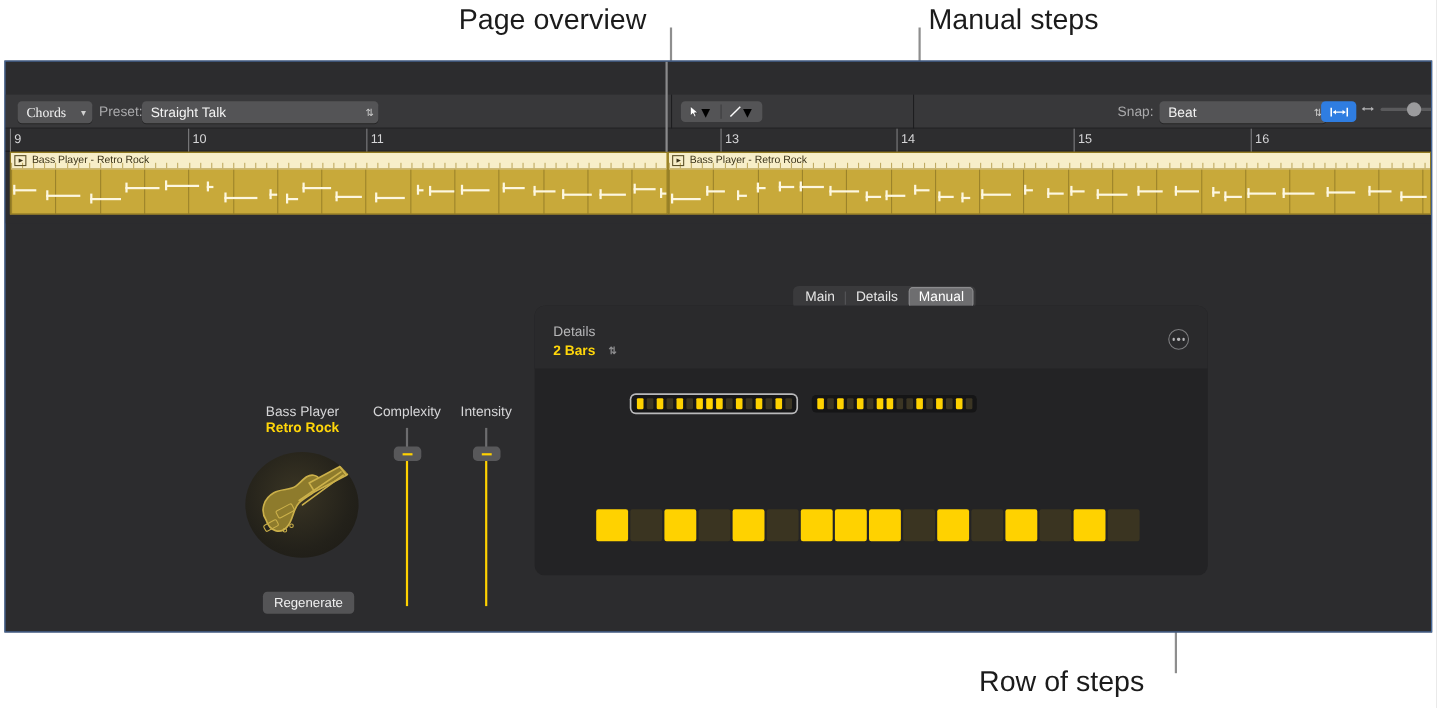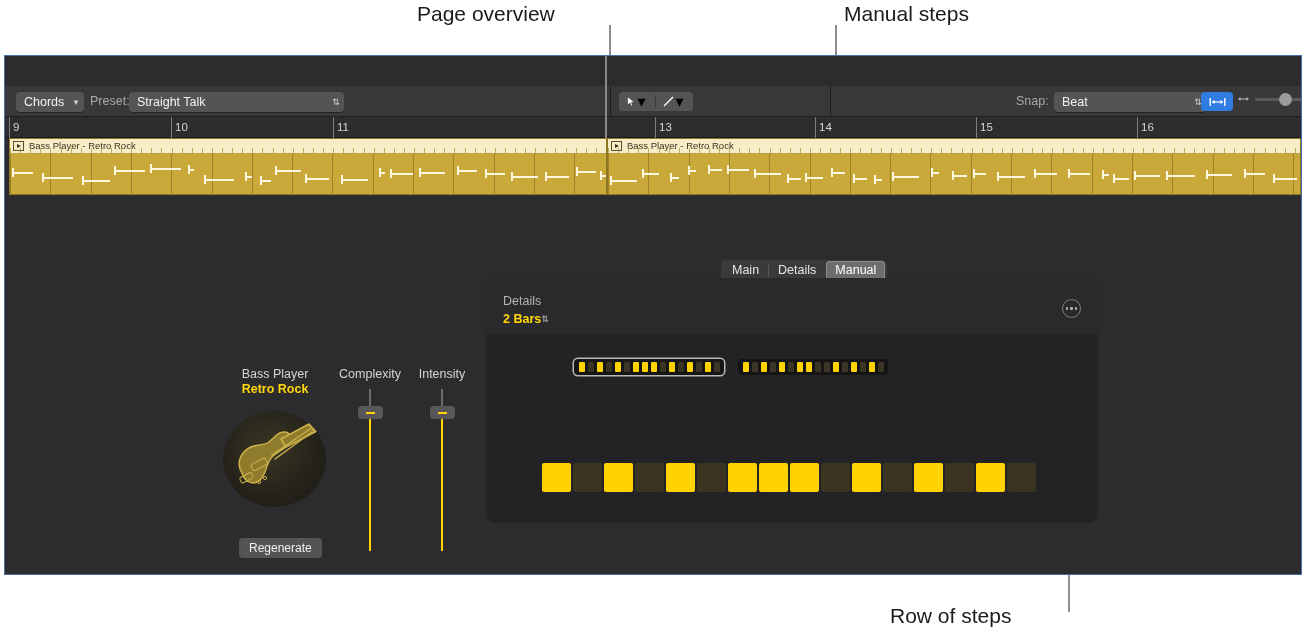--- a/index.html
+++ b/index.html
@@ -16,21 +16,21 @@
     position: relative;
     width: 1306px;
     height: 644px;
     background: #ffffff;
   }
 
   
   .callout-label {
     position: absolute;
     color: #1b1b1b;
-    font-size: 21px;
+    font-size: 26px;
     font-family: "Liberation Sans", sans-serif;
     white-space: nowrap;
   }
   .callout-line {
     position: absolute;
     background: #8e8e8e;
   }
   .callout-line.v { width: 2px; }
   .callout-line.h { height: 2px; }
 
@@ -337,21 +337,21 @@
     font-size: 12.5px;
   }
   .len-value {
     position: absolute;
     left: 17px; top: 34px;
     color: #ffd60a;
     font-size: 12.5px;
     font-weight: bold;
     display: flex;
     align-items: center;
-    gap: 0;
+    gap: 12px;
   }
   .len-value .st {
     color: #8e8e90;
     font-size: 9px;
     line-height: 1;
   }
 
   
   .overview {
     position: absolute;
@@ -506,21 +506,21 @@
   <div class="callout-line v" style="left:1068px; top:432px; height:180px;"></div>
   <div class="callout-line h" style="left:1037px; top:432px; width:33px;"></div>
 
   <div id="window">
 
 
     <div class="toolbar">
       <div class="divider" style="left:605px;"></div>
       <div class="divider" style="left:825px;"></div>
 
-      <div class="popup" style="left:11px; top:6px; width:68px; height:20px;">
+      <div class="popup" style="left:11px; top:6px; width:68px; height:20px;font-family:Liberation Serif, serif;">
         <span class="ptext">Chords</span>
         <span class="chev">▾</span>
       </div>
 
       <div class="label-grey" style="left:85px; top:8px;">Preset:</div>
       <div class="popup" style="left:124px; top:6px; width:215px; height:20px;">
         <span class="ptext">Straight Talk</span>
         <span class="chev">⇅</span>
       </div>
 

